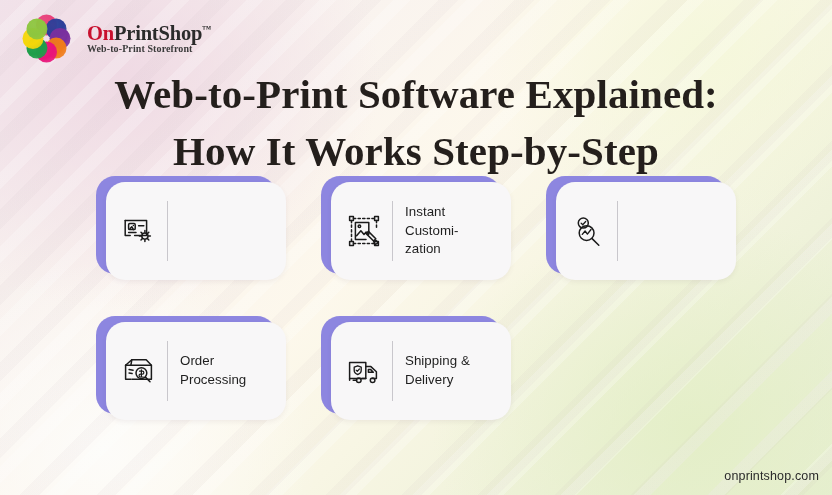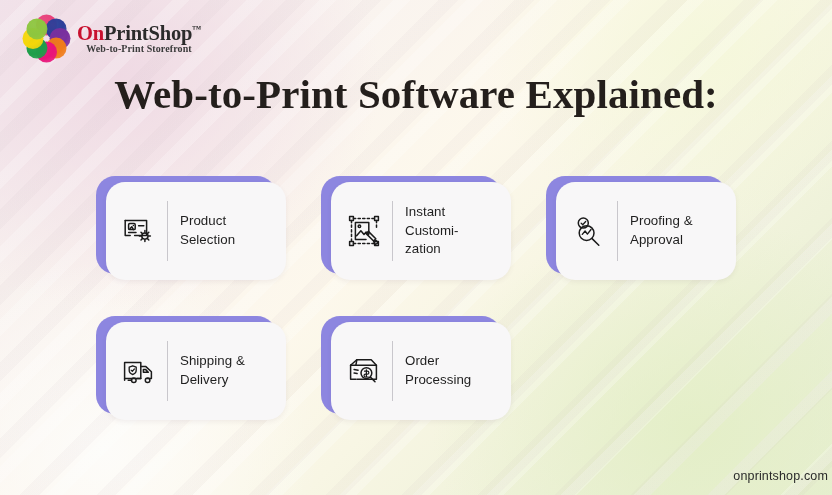--- a/index.html
+++ b/index.html
@@ -60,21 +60,21 @@
       rgba(190,170,180,0) 0px,
       rgba(190,170,180,0) 40px,
       rgba(190,170,180,.07) 40px,
       rgba(190,170,180,.07) 54px);
   }
 
   
   #content { position:absolute; inset:0; }
 
   
-  #logo { position:absolute; left:22px; top:14px; display:flex; align-items:center; gap:7px;text-align:center; }
+  #logo { position:absolute; left:22px; top:14px; display:flex; align-items:center; gap:17px; }
   #logo-mark { width:48px; height:48px; position:relative; flex:0 0 auto; }
   #logo-mark .petal {
     position:absolute; width:21px; height:21px; border-radius:50%;
     left:50%; top:50%; margin-left:-10.5px; margin-top:-10.5px;
   }
   #logo-text { line-height:1; padding-top:1px; }
   #logo-name {
     font-family:"Liberation Serif", serif;
     font-weight:bold; font-size:20.5px; letter-spacing:-.2px;
     color:#2b2b2b; white-space:nowrap;
@@ -131,21 +131,21 @@
     width:1px; height:60px; background:#c9c7cc;
     margin:0 12px 0 9px; flex:0 0 auto;
   }
   .card-label {
     font-size:13.3px; line-height:1.42; color:#1f1f1f;
     letter-spacing:.05px; font-weight:400;
   }
 
   
   #footer {
-    position:absolute; right:4px; bottom:12px;
+    position:absolute; right:13px; bottom:12px;
     font-size:12.5px; color:#2a2a2a; letter-spacing:.15px;
   }
 </style>
 </head>
 <body>
 
 <div id="bg-base"></div>
 <div id="bg-glow-tl"></div>
 <div id="bg-glow-tr"></div>
 <div id="bg-glow-bl"></div>
@@ -169,20 +169,21 @@
     <div id="logo-text">
       <div id="logo-name">
         <span class="on">On</span><span>PrintShop</span><span class="tm">™</span>
       </div>
       <div id="logo-tag">Web-to-Print Storefront</div>
     </div>
   </div>
 
   <h1 id="heading">
     <span class="line">Web-to-Print Software Explained:</span>
+    <span class="line">How It Works Step-by-Step</span>
   </h1>
 
   <div id="grid">
 
     <div class="card">
       <div class="card-shadow"></div>
       <div class="card-face">
         <div class="card-icon">
           <svg viewBox="0 0 34 34" fill="none" stroke="currentColor" stroke-width="1.5" stroke-linecap="round" stroke-linejoin="round">
             <path d="M3.2 6.4h21.4v15.2H12.6"></path>
@@ -190,21 +191,20 @@
             <rect x="6.6" y="9.6" width="6.6" height="6" rx="1.1"></rect>
             <path d="M8.1 14.6l1.7-1.9 1.6 2.9"></path>
             <circle cx="11.4" cy="11.5" r=".75" fill="currentColor" stroke="none"></circle>
             <path d="M16.6 11.8h5.2M6.6 18.6h7.4"></path>
             <circle cx="22.9" cy="22.1" r="3.1"></circle>
             <path d="M22.9 16.6v1.7M22.9 25.9v1.7M17.4 22.1h1.7M26.7 22.1h1.7
                      M19 18.2l1.2 1.2M25.6 24.8l1.2 1.2M26.8 18.2l-1.2 1.2M20.2 24.8l-1.2 1.2"></path>
           </svg>
         </div>
         <div class="card-divider"></div>
-        <div class="card-label">Product Selection</div>
       </div>
     </div>
 
     <div class="card">
       <div class="card-shadow"></div>
       <div class="card-face">
         <div class="card-icon">
           <svg viewBox="0 0 34 34" fill="none" stroke="currentColor" stroke-width="1.5" stroke-linecap="round" stroke-linejoin="round">
             <path d="M6.5 4.5h21M6.5 29.5h21M4.5 6.5v21M29.5 6.5v8" stroke-dasharray="2.2 2.4"></path>
             <rect x="2.6" y="2.6" width="3.8" height="3.8"></rect>
@@ -231,21 +231,40 @@
         <div class="card-icon">
           <svg viewBox="0 0 34 34" fill="none" stroke="currentColor" stroke-width="1.5" stroke-linecap="round" stroke-linejoin="round">
             <circle cx="11.3" cy="9.1" r="5"></circle>
             <path d="M9.1 9.1l1.6 1.7 3-3.3" stroke-width="1.3"></path>
             <circle cx="14.6" cy="19.1" r="7.4"></circle>
             <path d="M10.3 20.4l2.8-3.4 2.3 3.1 3.6-4.6" stroke-width="1.35"></path>
             <path d="M20.1 24.6l6.7 6.7"></path>
           </svg>
         </div>
         <div class="card-divider"></div>
-        <div class="card-label">Proofing &amp; Approval</div>
+      </div>
+    </div>
+
+    <div class="card">
+      <div class="card-shadow"></div>
+      <div class="card-face">
+        <div class="card-icon">
+          <svg viewBox="0 0 34 34" fill="none" stroke="currentColor" stroke-width="1.5" stroke-linecap="round" stroke-linejoin="round">
+            <path d="M3.6 11.2l6.2-5.4h14.4l5.2 5.4v14.1H9.9"></path>
+            <path d="M3.6 11.2v14.1h5.2"></path>
+            <path d="M3.6 11.2h25.8"></path>
+            <path d="M9.8 5.8l-.9 5.4"></path>
+            <path d="M7.1 15.6l4 .6M7.1 19.1l3 .45"></path>
+            <circle cx="19.4" cy="19.1" r="5.4"></circle>
+            <path d="M19.4 15.8v6.6M17.5 17.2h2.9a1.45 1.45 0 010 2.9h-1.9a1.45 1.45 0 000 2.9h2.9" stroke-width="1.2"></path>
+            <path d="M23.4 23.1l4.6 4.6"></path>
+          </svg>
+        </div>
+        <div class="card-divider"></div>
+        <div class="card-label">Order Processing</div>
       </div>
     </div>
 
     <div class="card">
       <div class="card-shadow"></div>
       <div class="card-face">
         <div class="card-icon">
           <svg viewBox="0 0 34 34" fill="none" stroke="currentColor" stroke-width="1.5" stroke-linecap="round" stroke-linejoin="round">
             <path d="M2.6 8.4h16.2v16.2H2.6z"></path>
             <path d="M18.8 12.6h5.1l5.5 5.1v6.9h-4"></path>
@@ -256,37 +275,17 @@
             <path d="M10.7 11.8l3.5 1.4v3.1c0 2.1-1.5 3.6-3.5 4.2-2-.6-3.5-2.1-3.5-4.2v-3.1z" stroke-width="1.35"></path>
             <path d="M9.1 16.1l1.2 1.2 2.1-2.3" stroke-width="1.2"></path>
             <path d="M21.4 15.6h2.3l2.6 2.6h-4.9z"></path>
           </svg>
         </div>
         <div class="card-divider"></div>
         <div class="card-label">Shipping &amp; Delivery</div>
       </div>
     </div>
 
-    <div class="card">
-      <div class="card-shadow"></div>
-      <div class="card-face">
-        <div class="card-icon">
-          <svg viewBox="0 0 34 34" fill="none" stroke="currentColor" stroke-width="1.5" stroke-linecap="round" stroke-linejoin="round">
-            <path d="M3.6 11.2l6.2-5.4h14.4l5.2 5.4v14.1H9.9"></path>
-            <path d="M3.6 11.2v14.1h5.2"></path>
-            <path d="M3.6 11.2h25.8"></path>
-            <path d="M9.8 5.8l-.9 5.4"></path>
-            <path d="M7.1 15.6l4 .6M7.1 19.1l3 .45"></path>
-            <circle cx="19.4" cy="19.1" r="5.4"></circle>
-            <path d="M19.4 15.8v6.6M17.5 17.2h2.9a1.45 1.45 0 010 2.9h-1.9a1.45 1.45 0 000 2.9h2.9" stroke-width="1.2"></path>
-            <path d="M23.4 23.1l4.6 4.6"></path>
-          </svg>
-        </div>
-        <div class="card-divider"></div>
-        <div class="card-label">Order Processing</div>
-      </div>
-    </div>
-
   </div>
 
   <div id="footer">onprintshop.com</div>
 
 </div>
 
 </body></html>

